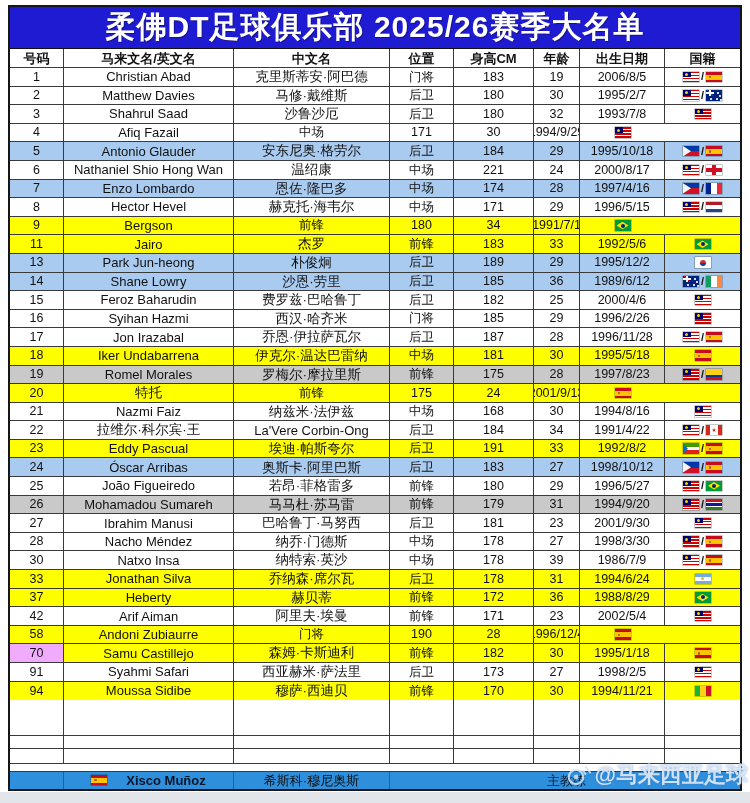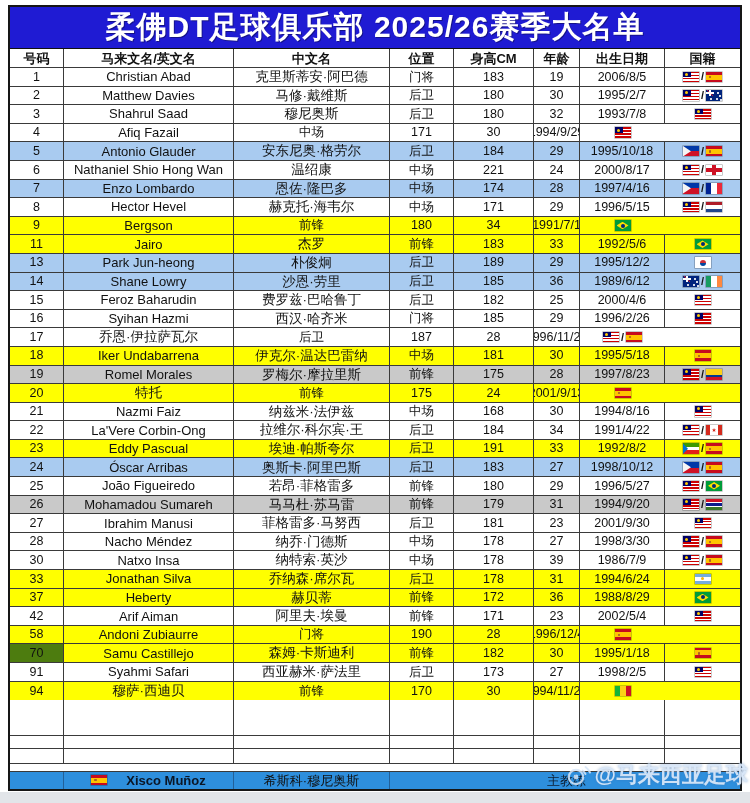--- a/index.html
+++ b/index.html
@@ -29,21 +29,21 @@
   }
   .c:last-child{border-right:none;}
   .hdr{height:19px;font-weight:bold;font-size:13px;}
   .data{height:18.6px;font-size:12.5px;}
   .data .cn{font-size:13.5px;}
   .data .name{font-size:13px;}
   .bg-yellow{background:#ffff00;}
   .bg-blue{background:#a9cbf0;}
   .bg-gray{background:#c9c9c9;}
   .bg-white{background:#ffffff;}
-  .no-blue{background:#4d7c0f;}
+  .no-blue{background:#f0abfc;}
   .empty-tall{height:36px;}
   .empty-short{height:13px;}
   .empty-short2{height:15px;}
   .gap-strip{height:7px;border-bottom:1px solid #3a3a3a;background:#fff;}
   .coach-row{
     display:grid;grid-template-columns:54px 170px 156px 1fr;
     height:17px;background:#2e8fdd;font-size:13px;box-sizing:border-box;
   }
   .coach-row .c{border-right:1px solid rgba(20,40,70,.45);}
   .coach-row .c:last-child{border-right:none;justify-content:flex-start;padding-left:157px;color:#0e1f33;}
@@ -141,21 +141,21 @@
         <div class="c dob">1995/2/7</div>
         <div class="c nat">
           <span class="flag flag-MY"></span>
           <span class="sep">/</span>
           <span class="flag flag-AU"></span>
         </div>
       </div>
       <div class="row data bg-white">
         <div class="c no">3</div>
         <div class="c name">Shahrul Saad</div>
-        <div class="c cn">穆尼奥斯</div>
+        <div class="c cn">沙鲁沙厄</div>
         <div class="c pos">后卫</div>
         <div class="c h">180</div>
         <div class="c age">32</div>
         <div class="c dob">1993/7/8</div>
         <div class="c nat">
           <span class="flag flag-MY"></span>
         </div>
       </div>
       <div class="row data bg-white">
         <div class="c no">4</div>
@@ -292,20 +292,21 @@
         <div class="c pos">门将</div>
         <div class="c h">185</div>
         <div class="c age">29</div>
         <div class="c dob">1996/2/26</div>
         <div class="c nat">
           <span class="flag flag-MY"></span>
         </div>
       </div>
       <div class="row data bg-white">
         <div class="c no">17</div>
+        <div class="c name">Jon Irazabal</div>
         <div class="c cn">乔恩·伊拉萨瓦尔</div>
         <div class="c pos">后卫</div>
         <div class="c h">187</div>
         <div class="c age">28</div>
         <div class="c dob">1996/11/28</div>
         <div class="c nat">
           <span class="flag flag-MY"></span>
           <span class="sep">/</span>
           <span class="flag flag-ES"></span>
         </div>
@@ -354,22 +355,22 @@
         <div class="c pos">中场</div>
         <div class="c h">168</div>
         <div class="c age">30</div>
         <div class="c dob">1994/8/16</div>
         <div class="c nat">
           <span class="flag flag-MY"></span>
         </div>
       </div>
       <div class="row data bg-white">
         <div class="c no">22</div>
+        <div class="c cn">拉维尔·科尔宾·王</div>
         <div class="c name">La'Vere Corbin-Ong</div>
-        <div class="c cn">拉维尔·科尔宾·王</div>
         <div class="c pos">后卫</div>
         <div class="c h">184</div>
         <div class="c age">34</div>
         <div class="c dob">1991/4/22</div>
         <div class="c nat">
           <span class="flag flag-MY"></span>
           <span class="sep">/</span>
           <span class="flag flag-CA"></span>
         </div>
       </div>
@@ -425,21 +426,21 @@
         <div class="c dob">1994/9/20</div>
         <div class="c nat">
           <span class="flag flag-MY"></span>
           <span class="sep">/</span>
           <span class="flag flag-GM"></span>
         </div>
       </div>
       <div class="row data bg-white">
         <div class="c no">27</div>
         <div class="c name">Ibrahim Manusi</div>
-        <div class="c cn">菲格雷多·马努西</div>
+        <div class="c cn">巴哈鲁丁·马努西</div>
         <div class="c pos">后卫</div>
         <div class="c h">181</div>
         <div class="c age">23</div>
         <div class="c dob">2001/9/30</div>
         <div class="c nat">
           <span class="flag flag-MY"></span>
         </div>
       </div>
       <div class="row data bg-white">
         <div class="c no">28</div>
@@ -535,20 +536,21 @@
         <div class="c pos">后卫</div>
         <div class="c h">173</div>
         <div class="c age">27</div>
         <div class="c dob">1998/2/5</div>
         <div class="c nat">
           <span class="flag flag-MY"></span>
         </div>
       </div>
       <div class="row data bg-yellow">
         <div class="c no">94</div>
+        <div class="c name">Moussa Sidibe</div>
         <div class="c cn">穆萨·西迪贝</div>
         <div class="c pos">前锋</div>
         <div class="c h">170</div>
         <div class="c age">30</div>
         <div class="c dob">1994/11/21</div>
         <div class="c nat">
           <span class="flag flag-ML"></span>
         </div>
       </div>
     </div>

